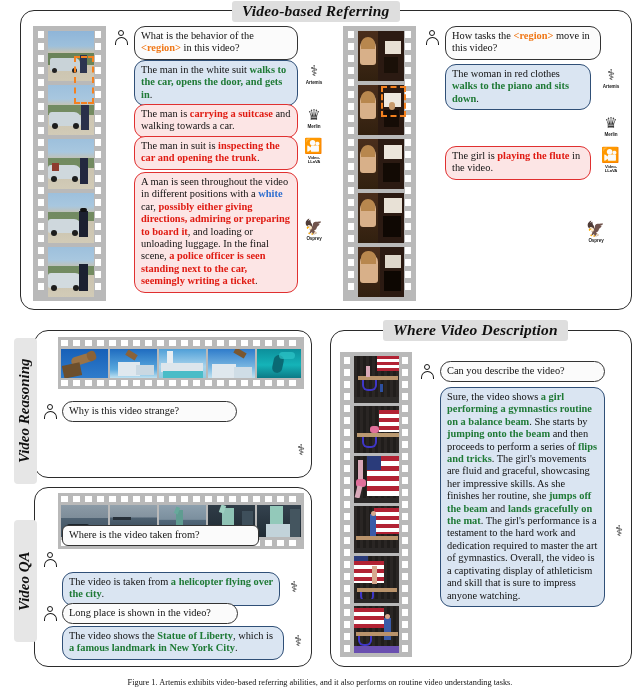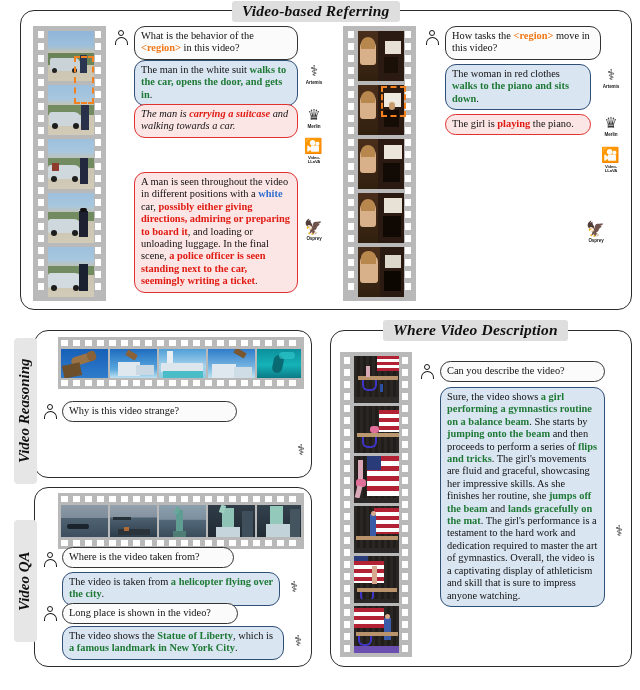--- a/index.html
+++ b/index.html
@@ -220,26 +220,27 @@
   <div class="bubble q" style="left:134px;top:26px;width:164px;">
     <span>What is the behavior of the </span><span class="o">&lt;region&gt;</span><span> in this video?</span>
   </div>
 
   <div class="bubble blue" style="left:134px;top:60px;width:164px;"><span>The man in the white suit </span><span class="g">walks to the car, opens the door, and gets in</span><span>.</span></div>
   <div class="avatar" style="left:303px;top:62px;">
     <span class="glyph">⚕</span>
     <span class="nm">Artemis</span>
   </div>
 
-  <div class="bubble pink" style="left:134px;top:104px;width:164px;font-style:italic;"><span>The man is </span><span class="r">carrying a suitcase</span><span> and walking towards a car.</span></div>
+  <div class="bubble pink" style="left:134px;top:104px;width:164px;"><span>The man is </span><span class="r">carrying a suitcase</span><span> and walking towards a car.</span></div>
   <div class="avatar" style="left:303px;top:106px;">
     <span class="glyph">♛</span>
     <span class="nm">Merlin</span>
   </div>
 
+  <div class="bubble pink" style="left:134px;top:136px;width:164px;"><span>The man in suit is </span><span class="r">inspecting the car and opening the trunk</span><span>.</span></div>
   <div class="avatar" style="left:303px;top:137px;">
     <span class="glyph">🎦</span>
     <span class="nm" style="font-size:4.2px;line-height:4.4px;">Video-LLaVA</span>
   </div>
 
   <div class="bubble pink" style="left:134px;top:172px;width:164px;"><span>A man is seen throughout the video in different positions with a </span><span class="b">white</span><span> car, </span><span class="r">possibly either giving directions, admiring or preparing to board it</span><span>, and loading or unloading luggage. In the final scene, </span><span class="r">a police officer is seen standing next to the car, seemingly writing a ticket</span><span>.</span></div>
   <div class="avatar" style="left:303px;top:218px;">
     <span class="glyph" style="color:#a4521a;">🦅</span>
     <span class="nm">Osprey</span>
   </div>
@@ -344,26 +345,26 @@
   <div class="bubble q" style="left:445px;top:26px;width:156px;">
     <span>How tasks the </span><span class="o">&lt;region&gt;</span><span> move in this video?</span>
   </div>
 
   <div class="bubble blue" style="left:445px;top:64px;width:146px;"><span>The woman in red clothes </span><span class="g">walks to the piano and sits down</span><span>.</span></div>
   <div class="avatar" style="left:600px;top:66px;">
     <span class="glyph">⚕</span>
     <span class="nm">Artemis</span>
   </div>
 
-  <div class="bubble pink" style="left:445px;top:114px;width:146px;"><span>The girl is </span><span class="r">playing</span><span> the piano.</span></div>
   <div class="avatar" style="left:600px;top:114px;">
     <span class="glyph">♛</span>
     <span class="nm">Merlin</span>
   </div>
 
+  <div class="bubble pink" style="left:445px;top:146px;width:146px;"><span>The girl is </span><span class="r">playing the flute</span><span> in the video.</span></div>
   <div class="avatar" style="left:600px;top:146px;">
     <span class="glyph">🎦</span>
     <span class="nm" style="font-size:4.2px;line-height:4.4px;">Video-LLaVA</span>
   </div>
 
   <div class="avatar" style="left:585px;top:220px;">
     <span class="glyph" style="color:#a4521a;">🦅</span>
     <span class="nm">Osprey</span>
   </div>
 
@@ -523,21 +524,21 @@
       <div style="position:absolute;left:13px;top:1px;width:13px;height:22px;background:#93c9ba;"></div>
       <div style="position:absolute;left:9px;top:19px;width:24px;height:13px;background:#c2d3da;"></div>
       <div style="position:absolute;left:33px;top:4px;width:10px;height:28px;background:#44555f;"></div>
     </div>
   </div>
 
   <div class="person" style="left:44px;top:552px;">
     <div class="head"></div>
       <div class="body"></div>
   </div>
-  <div class="bubble q" style="left:62px;top:547px;width:172px;">
+  <div class="bubble q" style="left:62px;top:525px;width:197px;border-radius:6px;">
     <span>Where is the video taken from?</span>
   </div>
   <div class="bubble blue" style="left:62px;top:572px;width:218px;"><span>The video is taken from </span><span class="g">a helicopter flying over the city</span><span>.</span></div>
   <div class="avatar" style="left:283px;top:578px;">
     <span class="glyph">⚕</span>
   </div>
 
   <div class="person" style="left:44px;top:606px;">
     <div class="head"></div>
       <div class="body"></div>
@@ -672,13 +673,14 @@
       <div class="body"></div>
   </div>
   <div class="bubble q" style="left:440px;top:361px;width:165px;">
     <span>Can you describe the video?</span>
   </div>
   <div class="bubble blue" style="left:440px;top:387px;width:165px;"><span>Sure, the video shows </span><span class="g">a girl performing a gymnastics routine on a balance beam</span><span>. She starts by </span><span class="g">jumping onto the beam</span><span> and then proceeds to perform a series of </span><span class="g">flips and tricks</span><span>. The girl's movements are fluid and graceful, showcasing her impressive skills. As she finishes her routine, she </span><span class="g">jumps off the beam</span><span> and </span><span class="g">lands gracefully on the mat</span><span>. The girl's performance is a testament to the hard work and dedication required to master the art of gymnastics. Overall, the video is a captivating display of athleticism and skill that is sure to impress anyone watching.</span></div>
   <div class="avatar" style="left:608px;top:522px;">
     <span class="glyph">⚕</span>
   </div>
 
+  <div class="caption">Figure 1. Artemis exhibits video-based referring abilities, and it also performs on routine video understanding tasks.</div>
 </div>
 
 </body></html>

